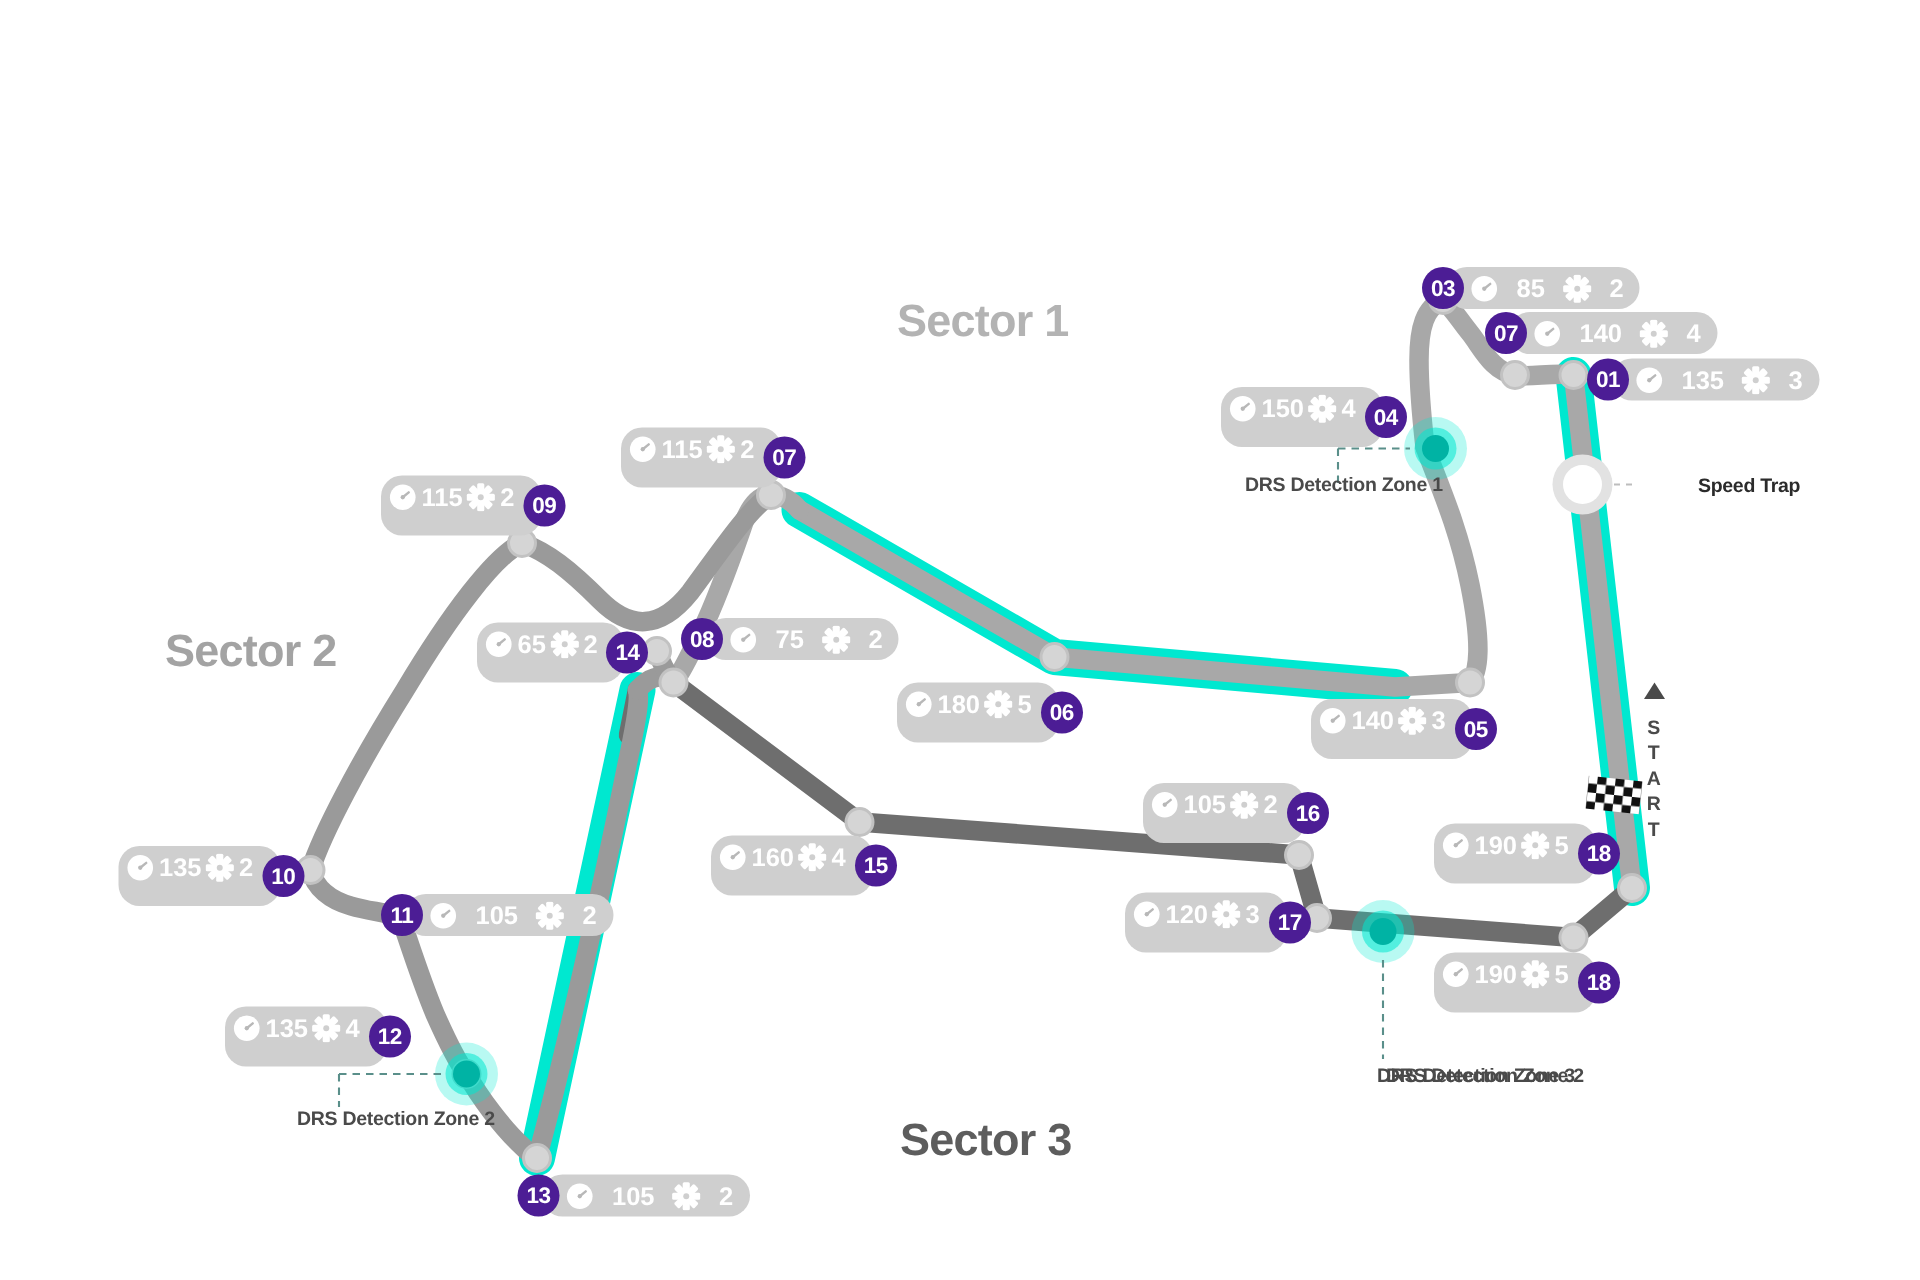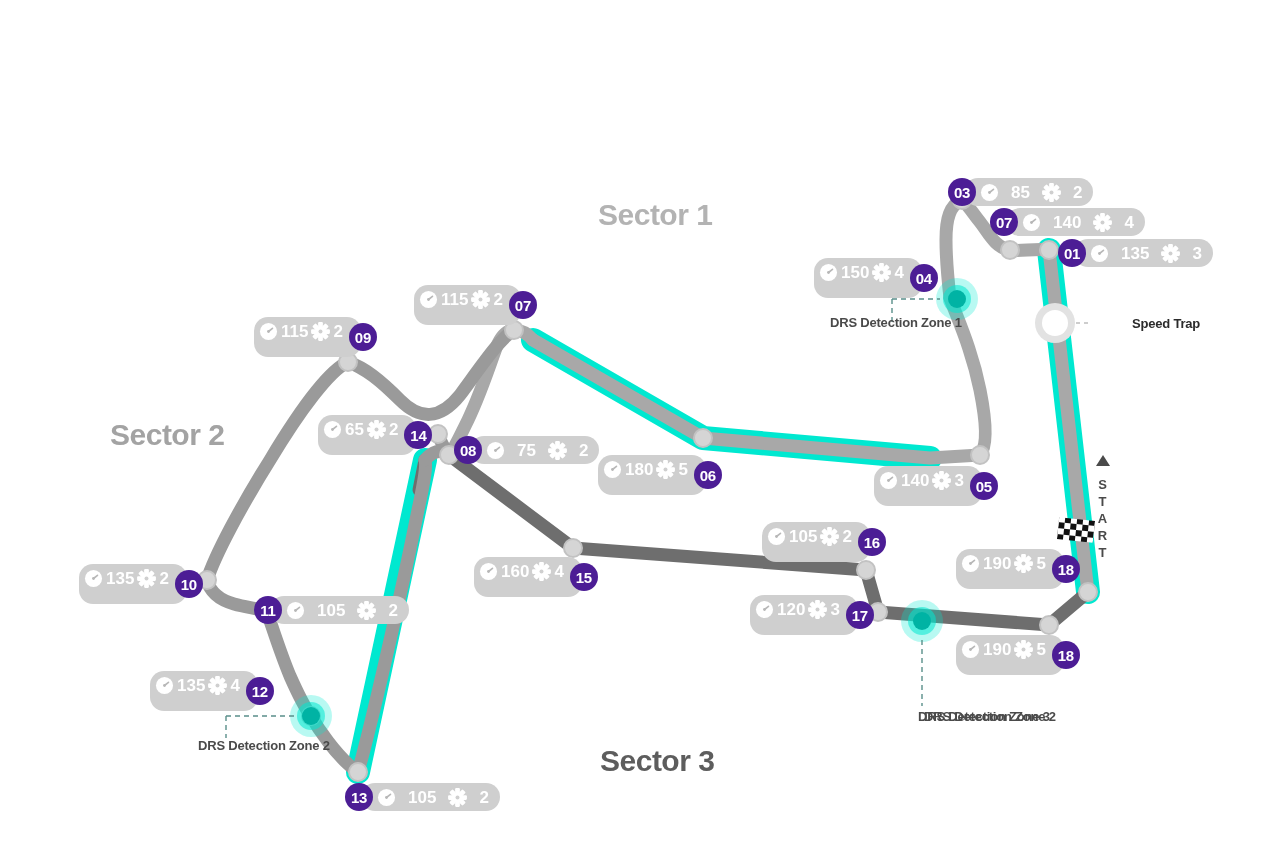--- a/index.html
+++ b/index.html
@@ -450,21 +450,21 @@
               <rect x="2.267409819219547" y="2.267409819219549" width="5" height="5" rx="1.1" fill="#ffffff" transform="rotate(225 4.767409819219547 4.767409819219549)"></rect>
               <rect x="7.499999999999998" y="0.09999999999999964" width="5" height="5" rx="1.1" fill="#ffffff" transform="rotate(270 9.999999999999998 2.5999999999999996)"></rect>
               <rect x="12.73259018078045" y="2.267409819219547" width="5" height="5" rx="1.1" fill="#ffffff" transform="rotate(315 15.23259018078045 4.767409819219547)"></rect>
               <circle cx="10" cy="10" r="6.1" fill="#ffffff"></circle>
               <circle cx="10" cy="10" r="2.1" fill="#cfcfcf"></circle>
             </svg></span>
           <span class="pill-gear">2</span>
         </div>
         <div class="corner-num">07</div>
       </div>
-      <div class="corner-pill num-left" style="left: 454px; top: 436px;">
+      <div class="corner-pill num-left" style="left: 454px; top: 412px;">
         <div class="corner-num">08</div>
         <div class="pill-body">
           <span class="ico-speedo"><svg width="19" height="19" viewBox="0 0 20 20">
               <circle cx="10" cy="10" r="9" fill="#ffffff"></circle>
               <path d="M10 10 L14.2 6.6" stroke="#b8b8b8" stroke-width="1.7" stroke-linecap="round" fill="none"></path>
               <circle cx="10" cy="10" r="1.5" fill="#b8b8b8"></circle>
             </svg></span>
           <span class="pill-speed">75</span>
           <span class="ico-gear"><svg width="19" height="19" viewBox="0 0 20 20">
               <rect x="14.899999999999999" y="7.5" width="5" height="5" rx="1.1" fill="#ffffff" transform="rotate(0 17.4 10)"></rect>

